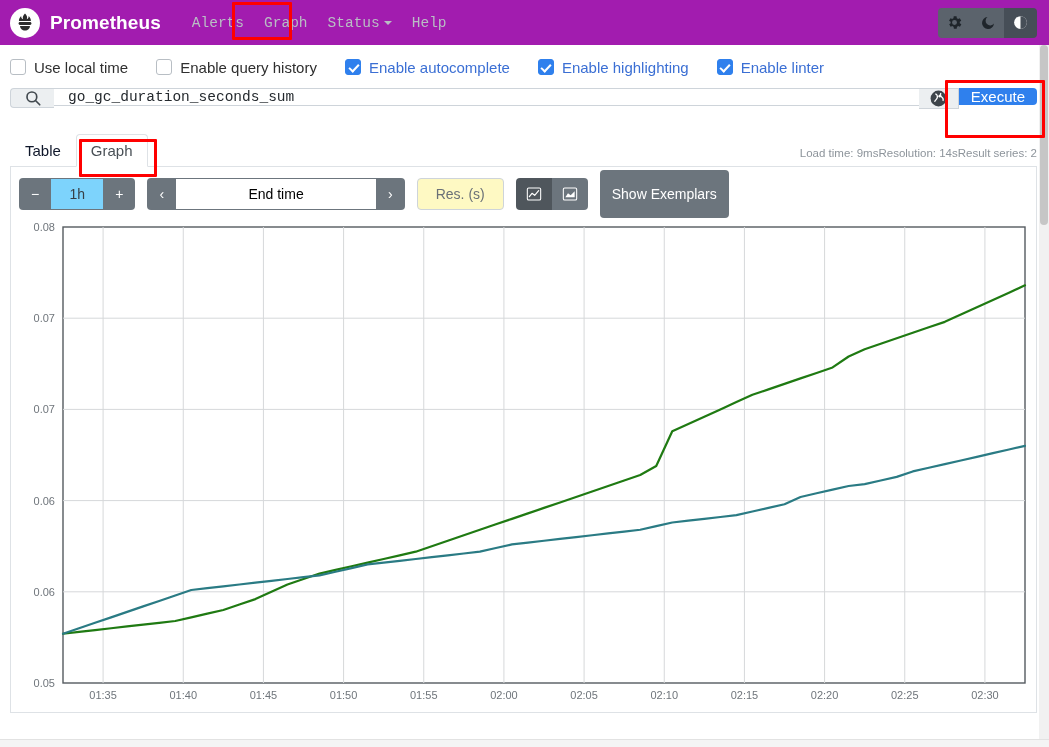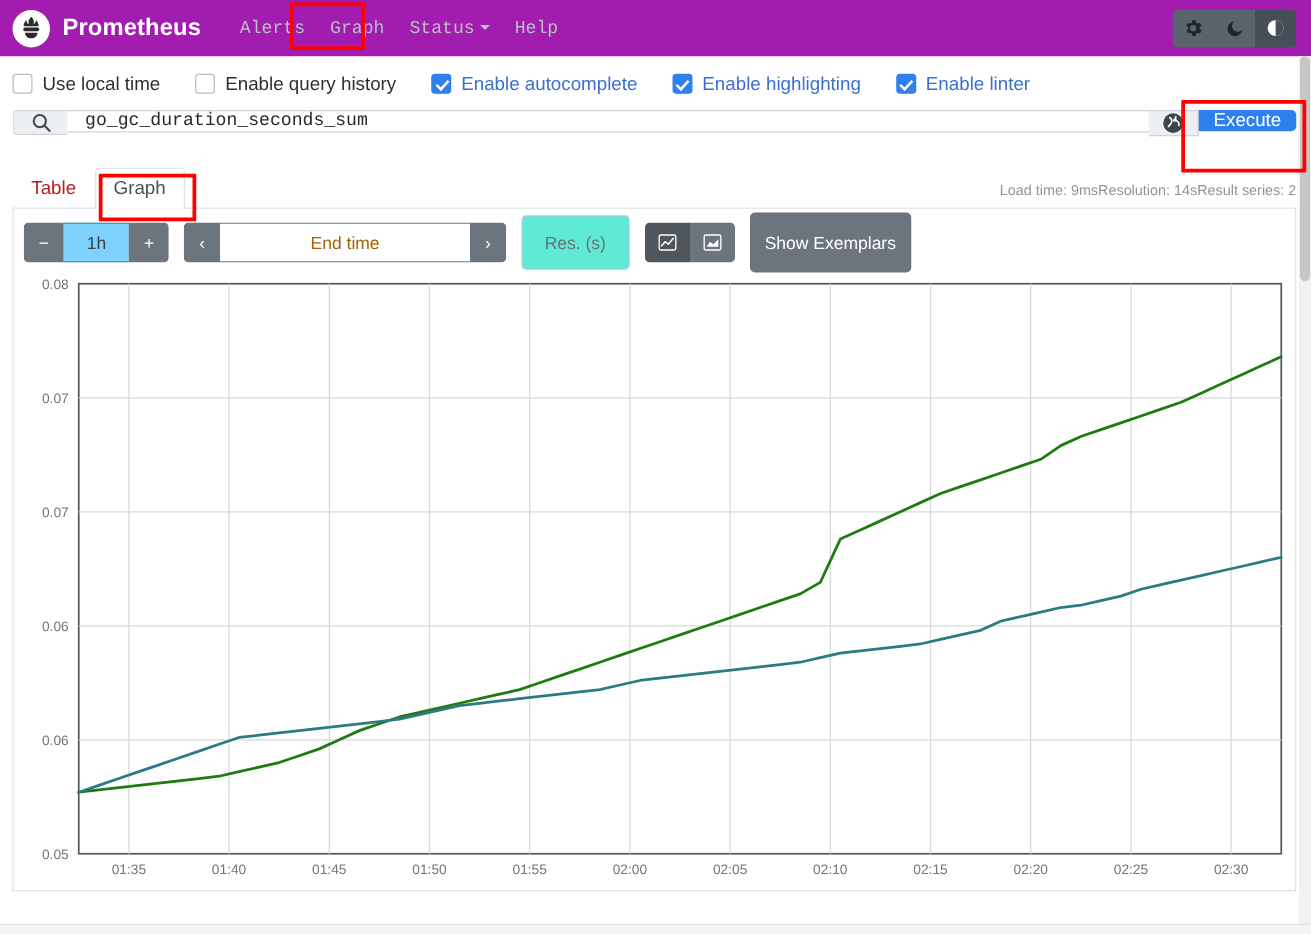--- a/index.html
+++ b/index.html
@@ -134,21 +134,21 @@
 
   
   .tabsrow {
     display: flex; align-items: flex-end;
     margin: 12px 12px 0 10px;
     position: relative;
     height: 34px;
   }
   .tab {
     font-size: 15px; padding: 7px 14px; cursor: pointer;
-    color: #b91c1c; border: 1px solid transparent;
+    color: #0f172a; border: 1px solid transparent;
     border-radius: 4px 4px 0 0; background: transparent;
     margin-bottom: -1px;
   }
   .tab.active {
     color: #4a5157; background: #fff;
     border-color: #dee2e6 #dee2e6 #fff;
   }
   .meta {
     margin-left: auto; display: flex; gap: 0;
     font-size: 11.5px; color: #8d949b; padding-bottom: 7px;
@@ -175,27 +175,27 @@
     font-family: "Liberation Sans", sans-serif;
   }
   .range-val {
     background: #7dd3fc; border: 1px solid #6c757d; border-left: none; border-right: none;
     color: #383f45; font-size: 14px;
     display: flex; align-items: center; justify-content: center;
     width: 52px;
   }
   .endtime {
     background: #fff; border: 1px solid #6c757d; border-left: none; border-right: none;
-    color: #a16207; font-size: 14px;
+    color: #000000; font-size: 14px;
     display: flex; align-items: center; justify-content: center;
     width: 200px; cursor: text;
   }
   .res-btn {
-    background: #5eead4; border: 1px solid #ced4da; border-radius: 4px;
-    color: #6a7177; font-size: 14px; padding: 0 18px; height: 44px;
+    background: #fef9c3; border: 1px solid #ced4da; border-radius: 4px;
+    color: #6a7177; font-size: 14px; padding: 0 18px; height: 32px;
     cursor: text; display: flex; align-items: center;
     font-family: "Liberation Sans", sans-serif;
   }
   .icobtn {
     background: #6c757d; width: 36px;
     display: flex; align-items: center; justify-content: center;
     cursor: pointer; border: none;
   }
   .icobtn.sel { background: #4f565c; }
 

